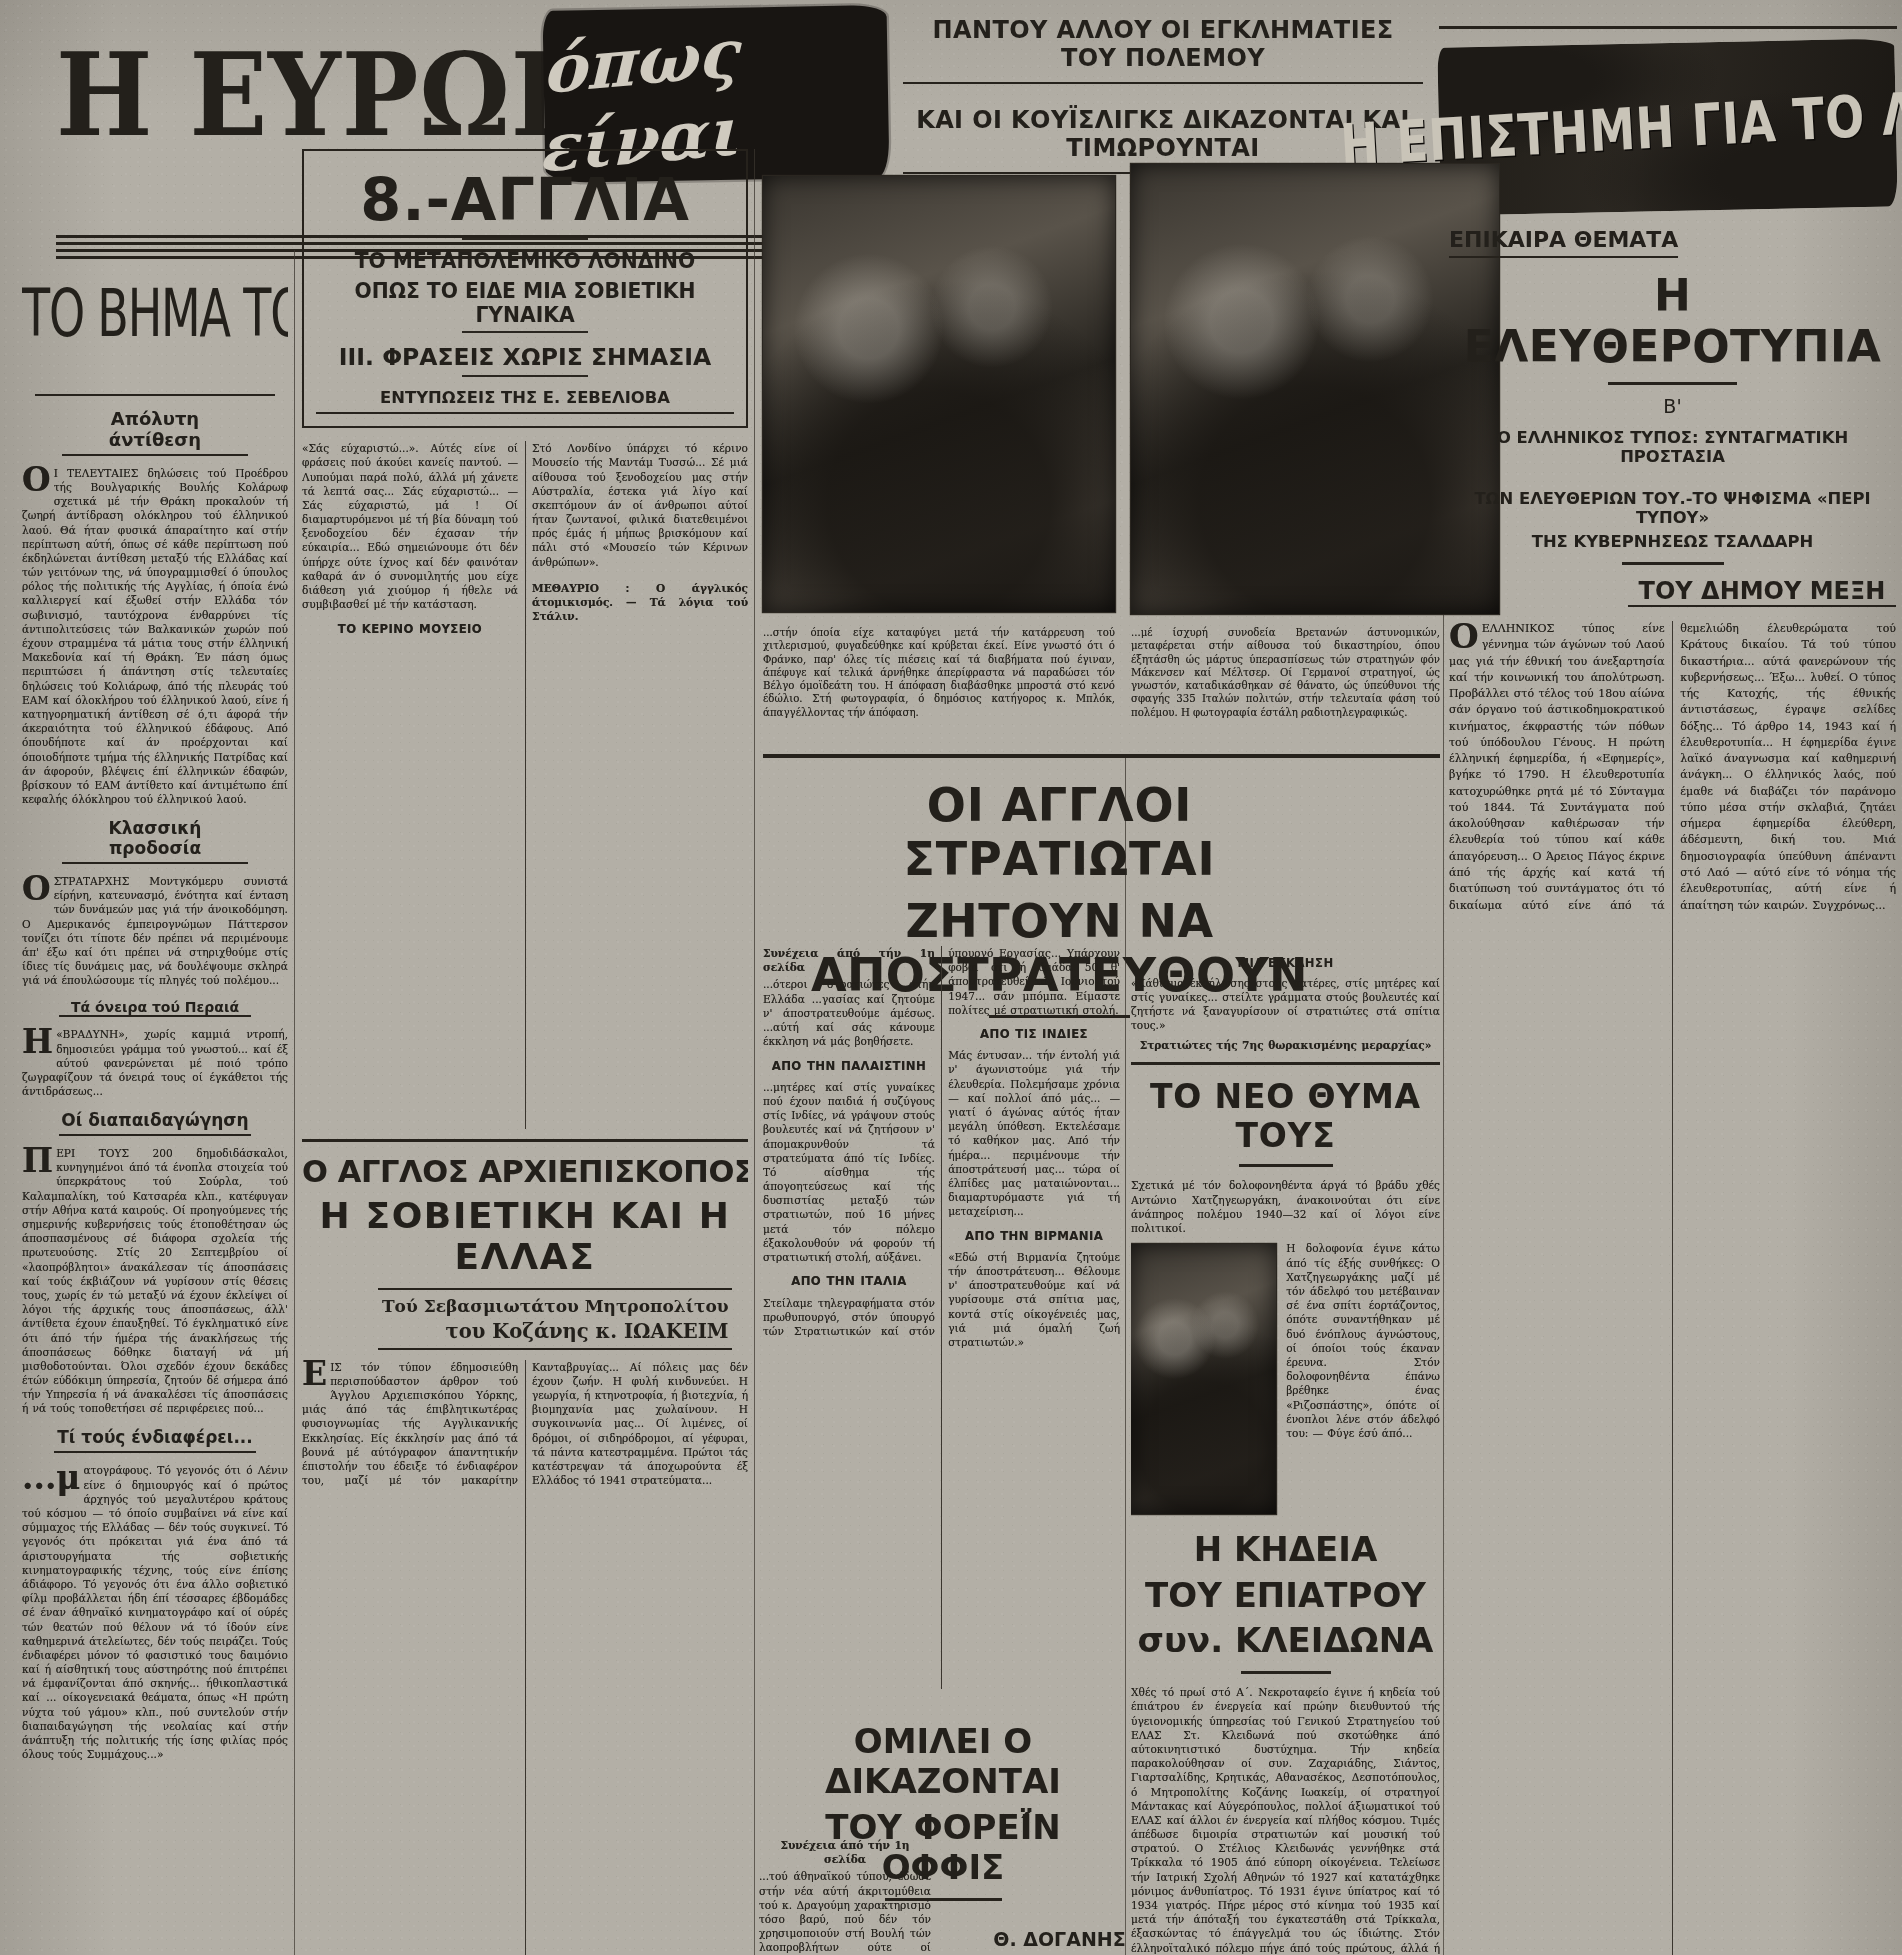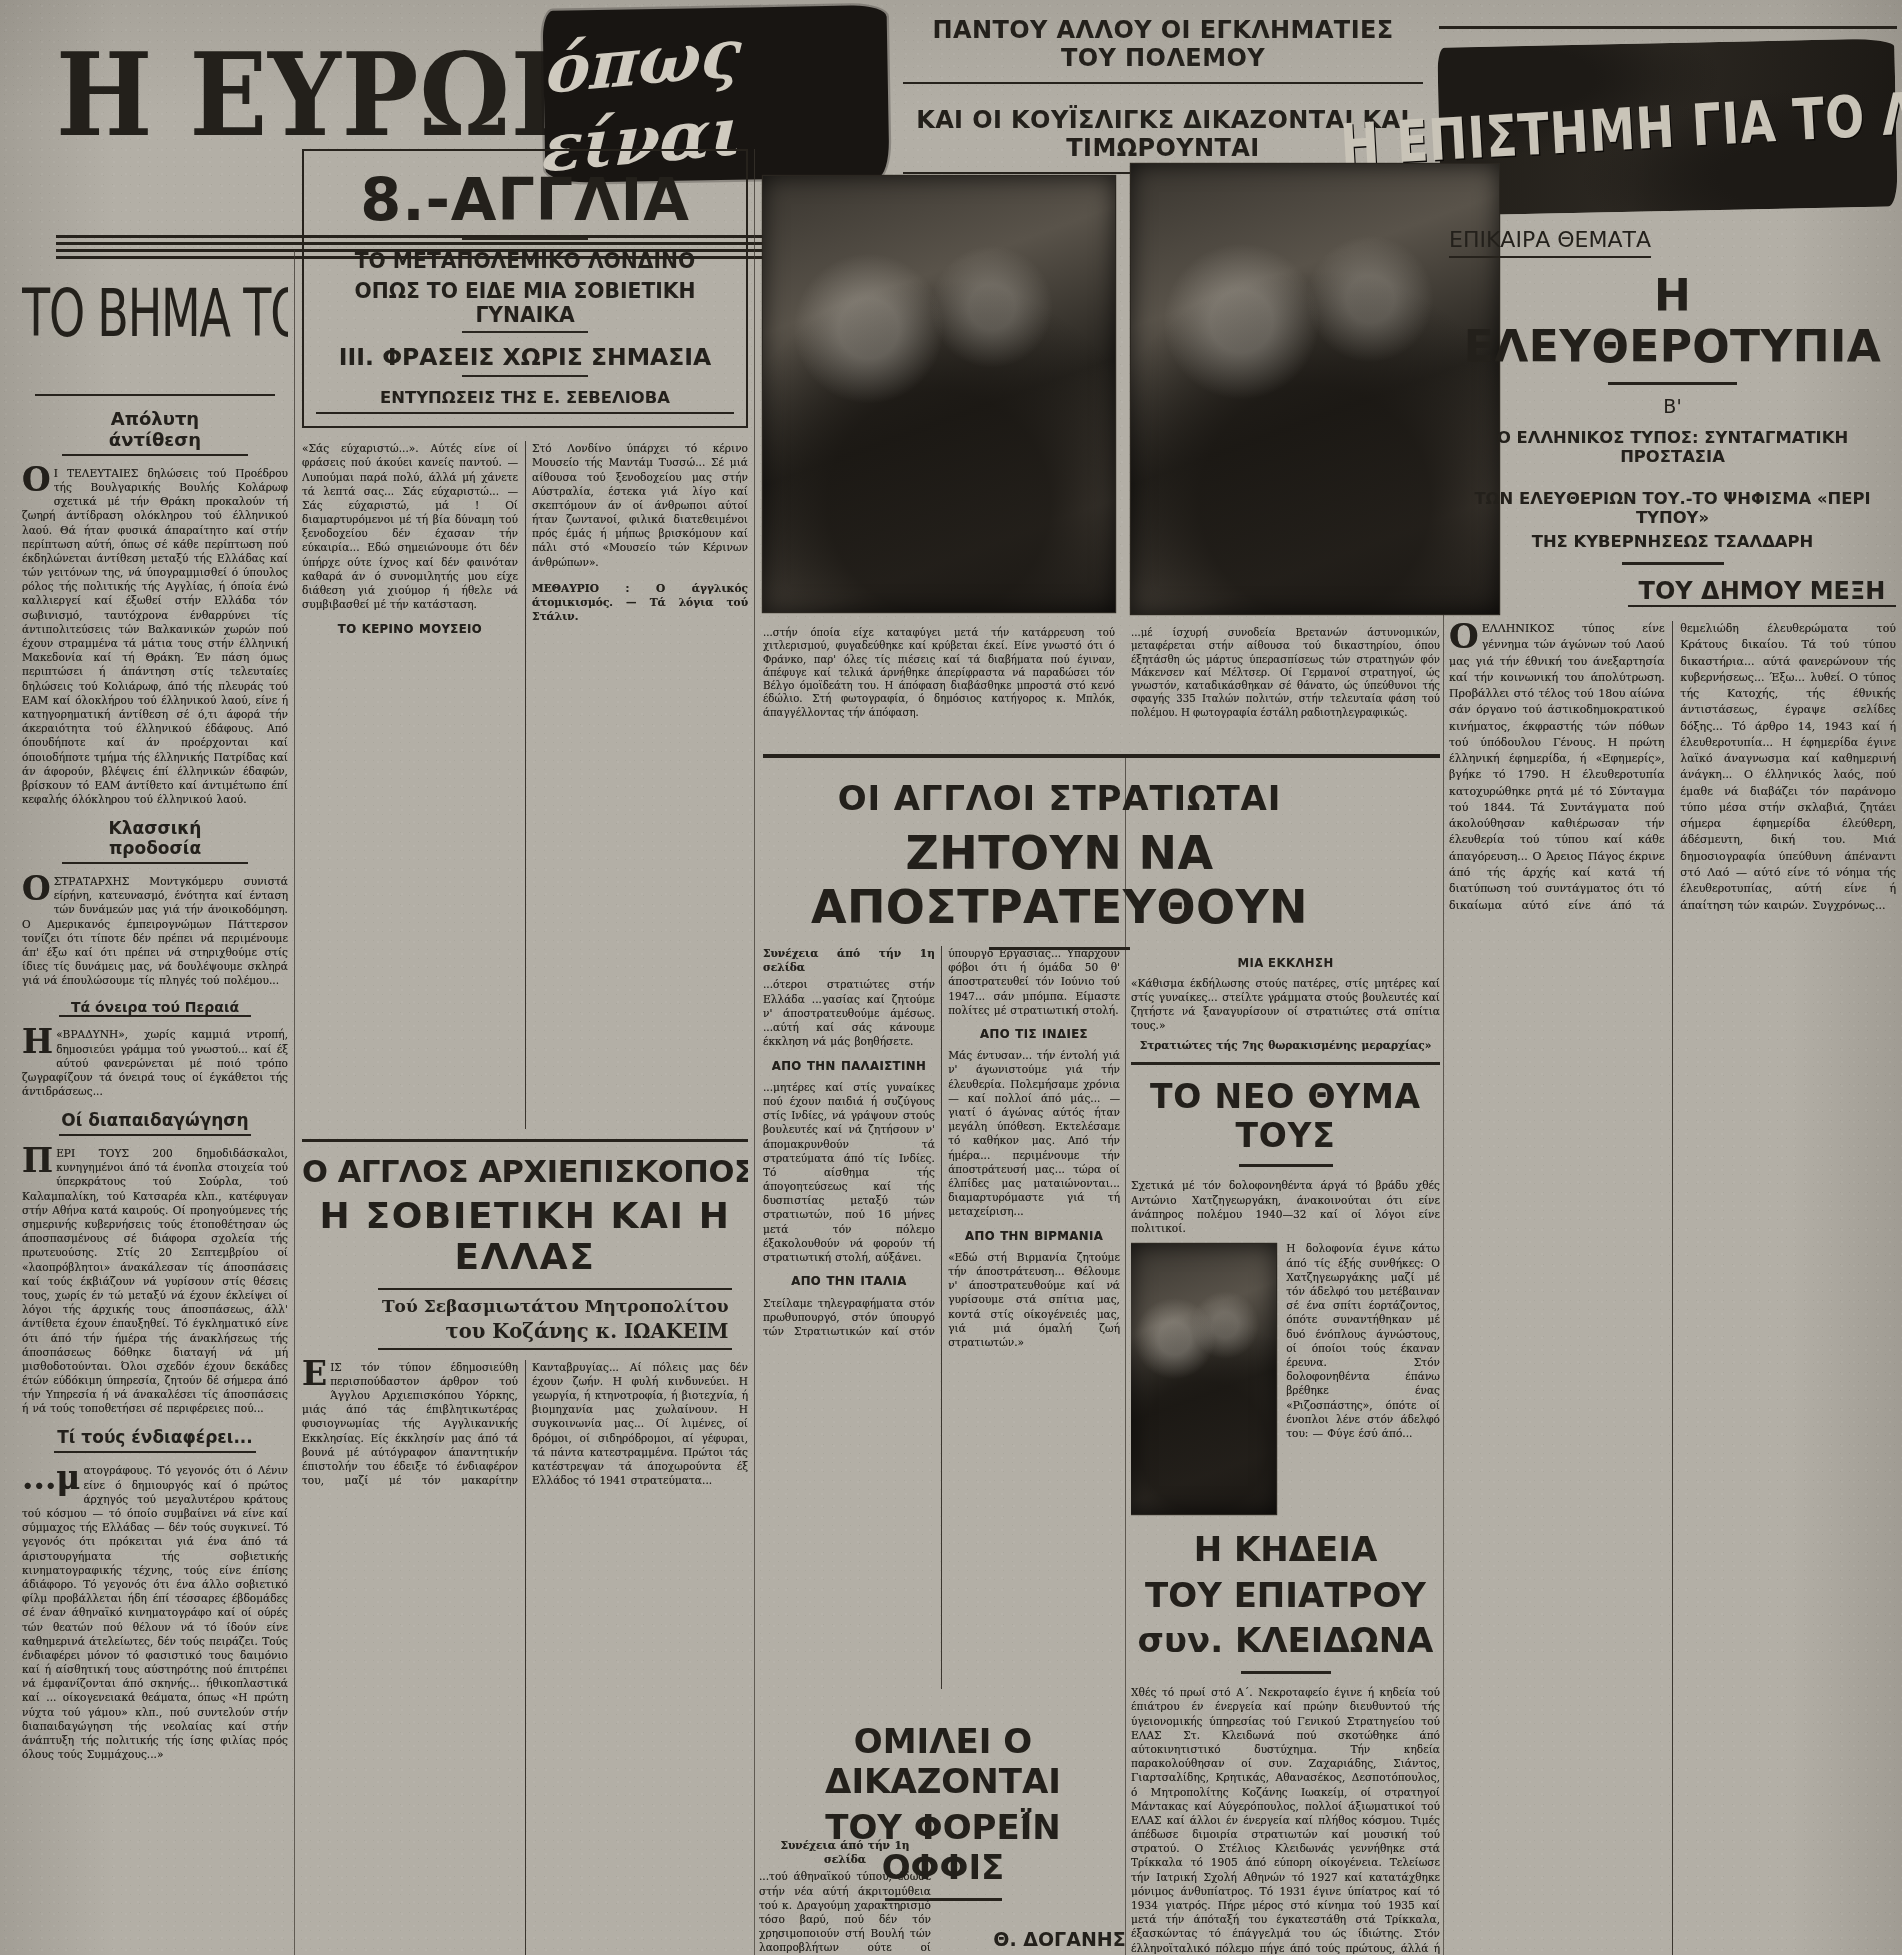--- a/index.html
+++ b/index.html
@@ -124,21 +124,21 @@
     </div>
   </div>
 
   <div class="abs photo" style="left:763px;top:176px;width:352px;height:436px;"></div>
   <div class="abs photo" style="left:1131px;top:164px;width:368px;height:450px;"></div>
   <p class="abs caption" style="left:763px;top:626px;width:352px;height:113px;overflow:hidden;">...στήν όποία είχε καταφύγει μετά τήν κατάρρευση τού χιτλερισμού, φυγαδεύθηκε καί κρύβεται έκεί. Είνε γνωστό ότι ό Φράνκο, παρ' όλες τίς πιέσεις καί τά διαβήματα πού έγιναν, άπέφυγε καί τελικά άρνήθηκε άπερίφραστα νά παραδώσει τόν Βέλγο όμοϊδεάτη του. Η άπόφαση διαβάσθηκε μπροστά στό κενό έδώλιο. Στή φωτογραφία, ό δημόσιος κατήγορος κ. Μπλόκ, άπαγγέλλοντας τήν άπόφαση.</p>
   <p class="abs caption" style="left:1131px;top:626px;width:309px;height:113px;overflow:hidden;">...μέ ίσχυρή συνοδεία Βρετανών άστυνομικών, μεταφέρεται στήν αίθουσα τού δικαστηρίου, όπου έξητάσθη ώς μάρτυς ύπερασπίσεως τών στρατηγών φόν Μάκενσεν καί Μέλτσερ. Οί Γερμανοί στρατηγοί, ώς γνωστόν, καταδικάσθηκαν σέ θάνατο, ώς ύπεύθυνοι τής σφαγής 335 Ιταλών πολιτών, στήν τελευταία φάση τού πολέμου. Η φωτογραφία έστάλη ραδιοτηλεγραφικώς.</p>
   <div class="thickrule" style="left:763px;top:754px;width:677px;"></div>
 
   <div class="abs headline-center" style="left:766px;top:778px;width:587px;">
-    <div style="font-size:34px;letter-spacing:0.8px;text-align:center;">ΟΙ ΑΓΓΛΟΙ ΣΤΡΑΤΙΩΤΑΙ</div>
+    <div style="font-size:46px;letter-spacing:0.8px;text-align:center;">ΟΙ ΑΓΓΛΟΙ ΣΤΡΑΤΙΩΤΑΙ</div>
     <div style="font-size:46px;margin-top:7.8px;letter-spacing:0.4px;">ΖΗΤΟΥΝ ΝΑ ΑΠΟΣΤΡΑΤΕΥΘΟΥΝ</div>
     <div style="width:141px;border-top:3.1px solid #26221c;margin:13.3px auto 0 auto;"></div>
   </div>
   <div class="abs body-txt" style="left:763px;top:946px;width:357px;height:743px;column-count:2;column-gap:13.3px;column-rule:0.8px solid #3a352e;overflow:hidden;">
     <p class="nofirst kicker-note">Συνέχεια άπό τήν 1η σελίδα</p>
     <p class="nofirst">...ότεροι στρατιώτες στήν Ελλάδα ...γασίας καί ζητούμε ν' άποστρατευθούμε άμέσως. ...αύτή καί σάς κάνουμε έκκληση νά μάς βοηθήσετε.</p>
     <h4 class="datehead">ΑΠΟ ΤΗΝ ΠΑΛΑΙΣΤΙΝΗ</h4>
     <p class="nofirst">...μητέρες καί στίς γυναίκες πού έχουν παιδιά ή συζύγους στίς Ινδίες, νά γράψουν στούς βουλευτές καί νά ζητήσουν ν' άπομακρυνθούν τά στρατεύματα άπό τίς Ινδίες. Τό αίσθημα τής άπογοητεύσεως καί τής δυσπιστίας μεταξύ τών στρατιωτών, πού 16 μήνες μετά τόν πόλεμο έξακολουθούν νά φορούν τή στρατιωτική στολή, αύξάνει.</p>
     <h4 class="datehead">ΑΠΟ ΤΗΝ ΙΤΑΛΙΑ</h4>
     <p class="nofirst">Στείλαμε τηλεγραφήματα στόν πρωθυπουργό, στόν ύπουργό τών Στρατιωτικών καί στόν ύπουργό Εργασίας... Υπάρχουν φόβοι ότι ή όμάδα 50 θ' άποστρατευθεί τόν Ιούνιο τού 1947... σάν μπόμπα. Είμαστε πολίτες μέ στρατιωτική στολή.</p>
@@ -179,21 +179,21 @@
     </div>
 
     <h2 class="headline-center" style="font-size:34px;margin-top:11.7px;">Η ΚΗΔΕΙΑ</h2>
     <h2 class="headline-center" style="font-size:34px;margin-top:5.5px;">ΤΟΥ ΕΠΙΑΤΡΟΥ</h2>
     <h2 class="headline-center" style="font-size:34px;margin-top:5.5px;">συν. ΚΛΕΙΔΩΝΑ</h2>
     <div style="width:90px;border-top:3.1px solid #26221c;margin:10.2px auto 11.7px auto;"></div>
     <p class="body-txt nofirst">Χθές τό πρωί στό Α΄. Νεκροταφείο έγινε ή κηδεία τού έπιάτρου έν ένεργεία καί πρώην διευθυντού τής ύγειονομικής ύπηρεσίας τού Γενικού Στρατηγείου τού ΕΛΑΣ Στ. Κλειδωνά πού σκοτώθηκε άπό αύτοκινητιστικό δυστύχημα. Τήν κηδεία παρακολούθησαν οί συν. Ζαχαριάδης, Σιάντος, Γιαρτσαλίδης, Κρητικάς, Αθανασέκος, Δεσποτόπουλος, ό Μητροπολίτης Κοζάνης Ιωακείμ, οί στρατηγοί Μάντακας καί Αύγερόπουλος, πολλοί άξιωματικοί τού ΕΛΑΣ καί άλλοι έν ένεργεία καί πλήθος κόσμου. Τιμές άπέδωσε διμοιρία στρατιωτών καί μουσική τού στρατού. Ο Στέλιος Κλειδωνάς γεννήθηκε στά Τρίκκαλα τό 1905 άπό εύπορη οίκογένεια. Τελείωσε τήν Ιατρική Σχολή Αθηνών τό 1927 καί κατατάχθηκε μόνιμος άνθυπίατρος. Τό 1931 έγινε ύπίατρος καί τό 1934 γιατρός. Πήρε μέρος στό κίνημα τού 1935 καί μετά τήν άπόταξή του έγκατεστάθη στά Τρίκκαλα, έξασκώντας τό έπάγγελμά του ώς ίδιώτης. Στόν έλληνοϊταλικό πόλεμο πήγε άπό τούς πρώτους, άλλά ή κυβέρνηση Μεταξά... φύλλο πορείας κι' ό... έπέστρεψε πικραμένος... Στά χρόνια τής κατοχής... ΕΑΜ καί προσέφερε... σίες στόν έθνικοαπελευθερωτικό άγώνα. Τόν Μάϊο τού... τόν έδίωξαν οί Ιταλοί... βουνό. Τόν Ιούλιο κατετάγη στόν ΕΛΑΣ καί τοποθετήθηκε γιατρός στό Γενικό Στρατηγείο. Ύστερα άπό τήν... λήφθη στόν Β΄ Πίνακα... στή Φρουρά Τρικκάλων... 1η Σεπτεμβρίου τρ. ...ψήφισε φανερά Δημοκρατικούς Εύάγ. Παπαβασιλείου... πακά, Ε. Σκαμπάρη... φύλλο πορείας κι' ήλθε...</p>
   </div>
 
   <div class="abs" style="left:1449px;top:227px;width:447px;height:1877px;overflow:hidden;">
-    <div class="sans" style="font-size:22px;font-weight:normal;border-bottom:2.3px solid #26221c;display:inline-block;padding-bottom:3.9px;">ΕΠΙΚΑΙΡΑ ΘΕΜΑΤΑ</div>
+    <div class="sans" style="font-size:22px;font-weight:bold;border-bottom:2.3px solid #26221c;display:inline-block;padding-bottom:3.9px;">ΕΠΙΚΑΙΡΑ ΘΕΜΑΤΑ</div>
     <h2 class="headline-center" style="font-size:44px;margin-top:11.7px;letter-spacing:0.4px;">Η ΕΛΕΥΘΕΡΟΤΥΠΙΑ</h2>
     <div style="width:129px;border-top:3.5px solid #26221c;margin:10.2px auto;"></div>
     <div class="headline-center" style="font-size:19px;font-weight:normal;">Β'</div>
     <div class="headline-center" style="font-size:16.4px;margin-top:11px;">Ο ΕΛΛΗΝΙΚΟΣ ΤΥΠΟΣ: ΣΥΝΤΑΓΜΑΤΙΚΗ ΠΡΟΣΤΑΣΙΑ</div>
     <div class="headline-center" style="font-size:16.4px;margin-top:23px;">ΤΩΝ ΕΛΕΥΘΕΡΙΩΝ ΤΟΥ.-ΤΟ ΨΗΦΙΣΜΑ «ΠΕΡΙ ΤΥΠΟΥ»</div>
     <div class="headline-center" style="font-size:16.4px;margin-top:4.7px;">ΤΗΣ ΚΥΒΕΡΝΗΣΕΩΣ ΤΣΑΛΔΑΡΗ</div>
     <div style="width:102px;border-top:3.1px solid #26221c;margin:11.7px auto;"></div>
     <div class="headline-center" style="font-size:24px;border-bottom:2.3px solid #26221c;display:block;width:60%;margin:0 0 0 auto;padding-bottom:0;">ΤΟΥ ΔΗΜΟΥ ΜΕΞΗ</div>
     <div class="body-txt" style="margin-top:14px;column-count:2;column-gap:15.6px;column-rule:0.8px solid #3a352e;height:1486px;overflow:hidden;font-size:11px;line-height:1.48;">
       <p class="dropcap nofirst">Ο ΕΛΛΗΝΙΚΟΣ τύπος είνε γέννημα τών άγώνων τού Λαού μας γιά τήν έθνική του άνεξαρτησία καί τήν κοινωνική του άπολύτρωση. Προβάλλει στό τέλος τού 18ου αίώνα σάν όργανο τού άστικοδημοκρατικού κινήματος, έκφραστής τών πόθων τού ύπόδουλου Γένους. Η πρώτη έλληνική έφημερίδα, ή «Εφημερίς», βγήκε τό 1790. Η έλευθεροτυπία κατοχυρώθηκε ρητά μέ τό Σύνταγμα τού 1844. Τά Συντάγματα πού άκολούθησαν καθιέρωσαν τήν έλευθερία τού τύπου καί κάθε άπαγόρευση... Ο Άρειος Πάγος έκρινε άπό τής άρχής καί κατά τή διατύπωση τού συντάγματος ότι τό δικαίωμα αύτό είνε άπό τά θεμελιώδη έλευθερώματα τού Κράτους δικαίου. Τά τού τύπου δικαστήρια... αύτά φανερώνουν τής κυβερνήσεως... Έξω... λυθεί. Ο τύπος τής Κατοχής, τής έθνικής άντιστάσεως, έγραψε σελίδες δόξης... Τό άρθρο 14, 1943 καί ή έλευθεροτυπία... Η έφημερίδα έγινε λαϊκό άναγνωσμα καί καθημερινή άνάγκη... Ο έλληνικός λαός, πού έμαθε νά διαβάζει τόν παράνομο τύπο μέσα στήν σκλαβιά, ζητάει σήμερα έφημερίδα έλεύθερη, άδέσμευτη, δική του. Μιά δημοσιογραφία ύπεύθυνη άπέναντι στό Λαό — αύτό είνε τό νόημα τής έλευθεροτυπίας, αύτή είνε ή άπαίτηση τών καιρών. Συγχρόνως...</p>

